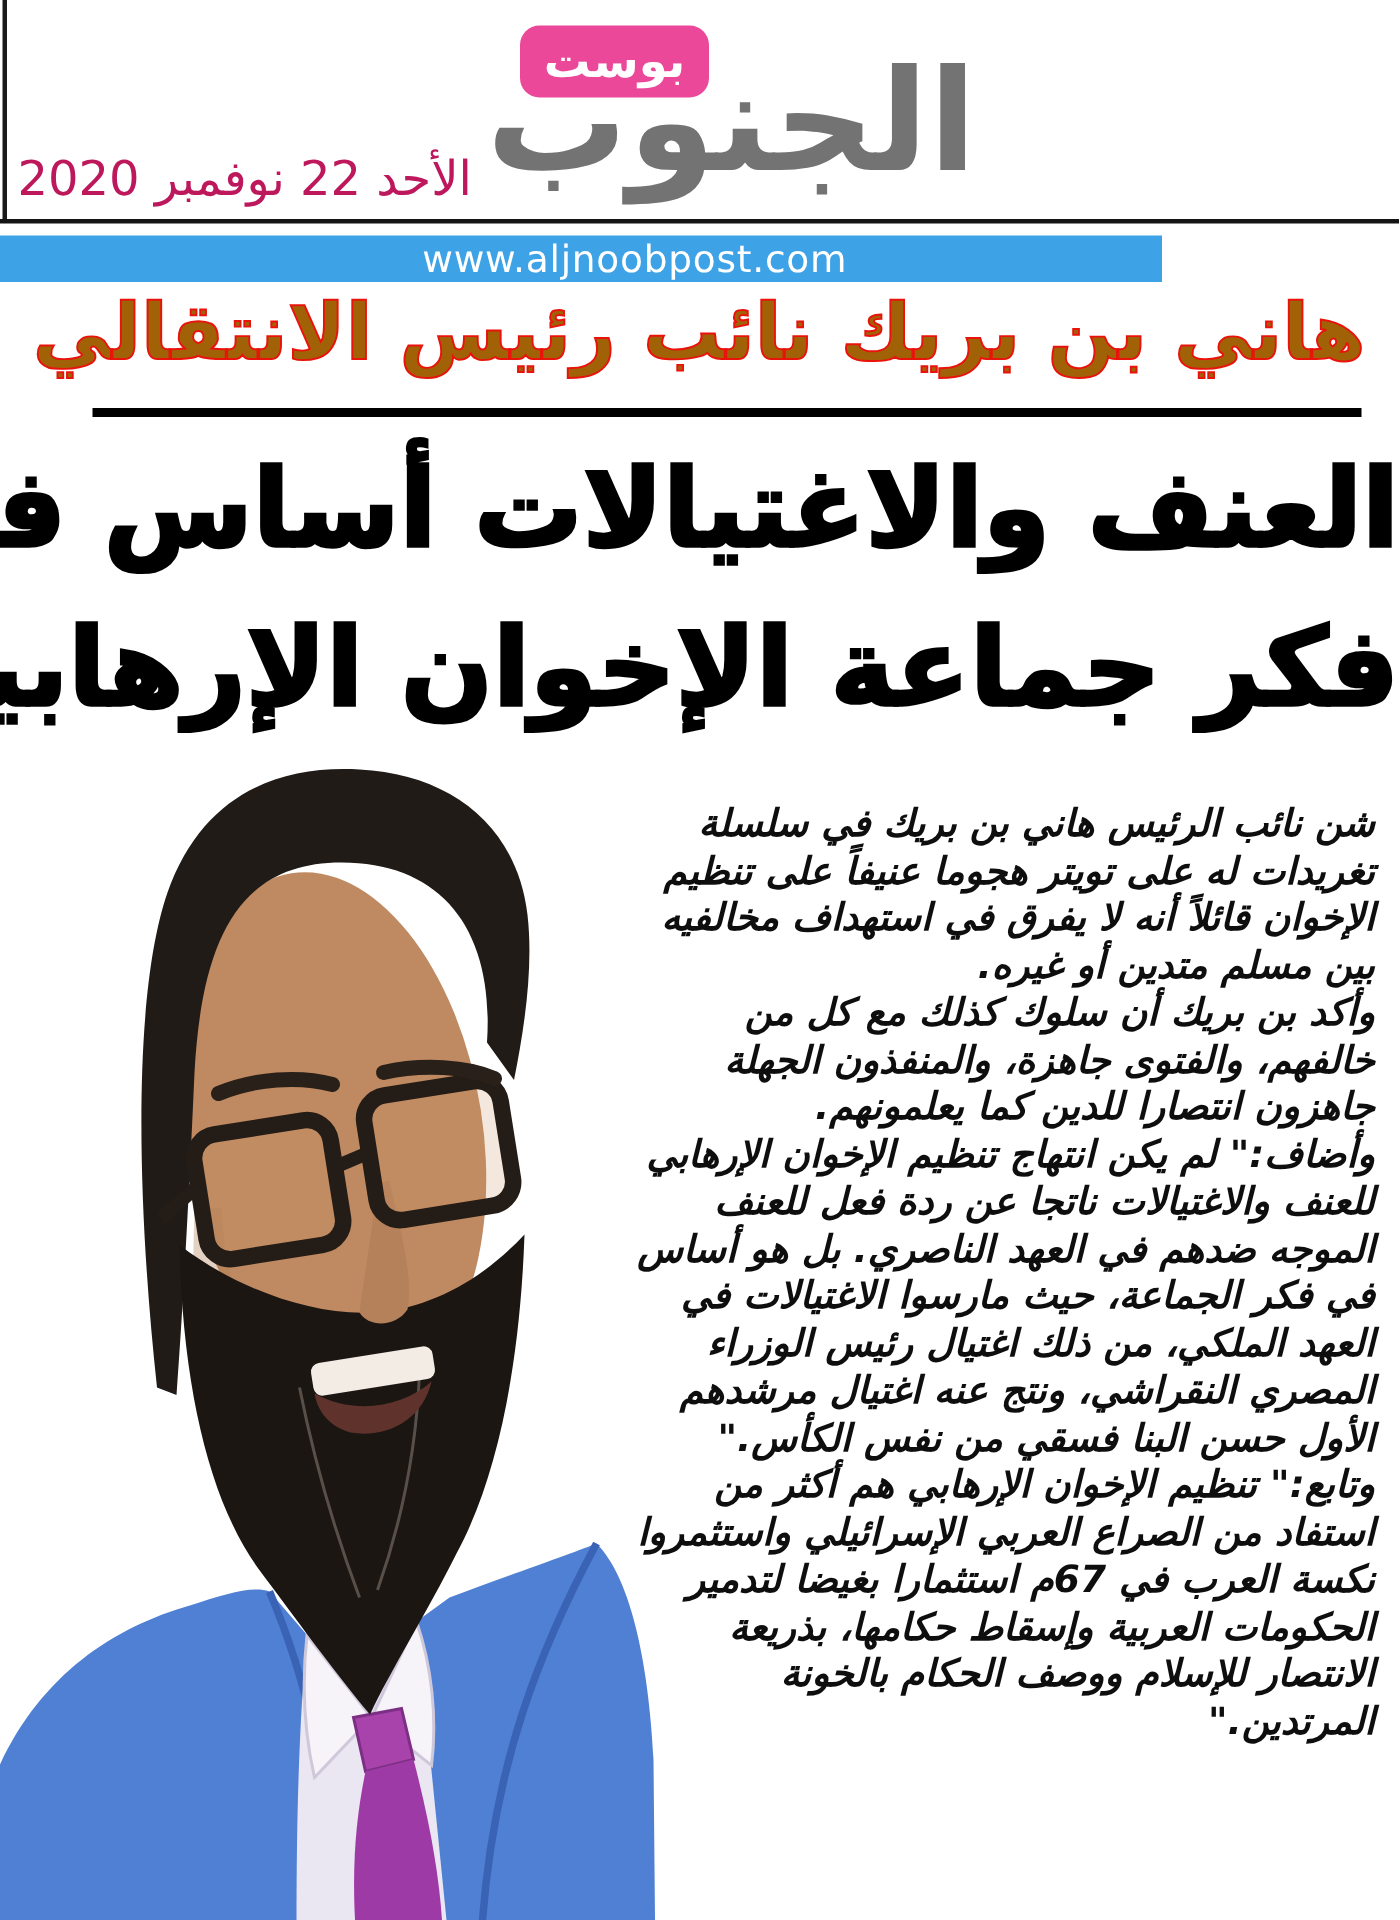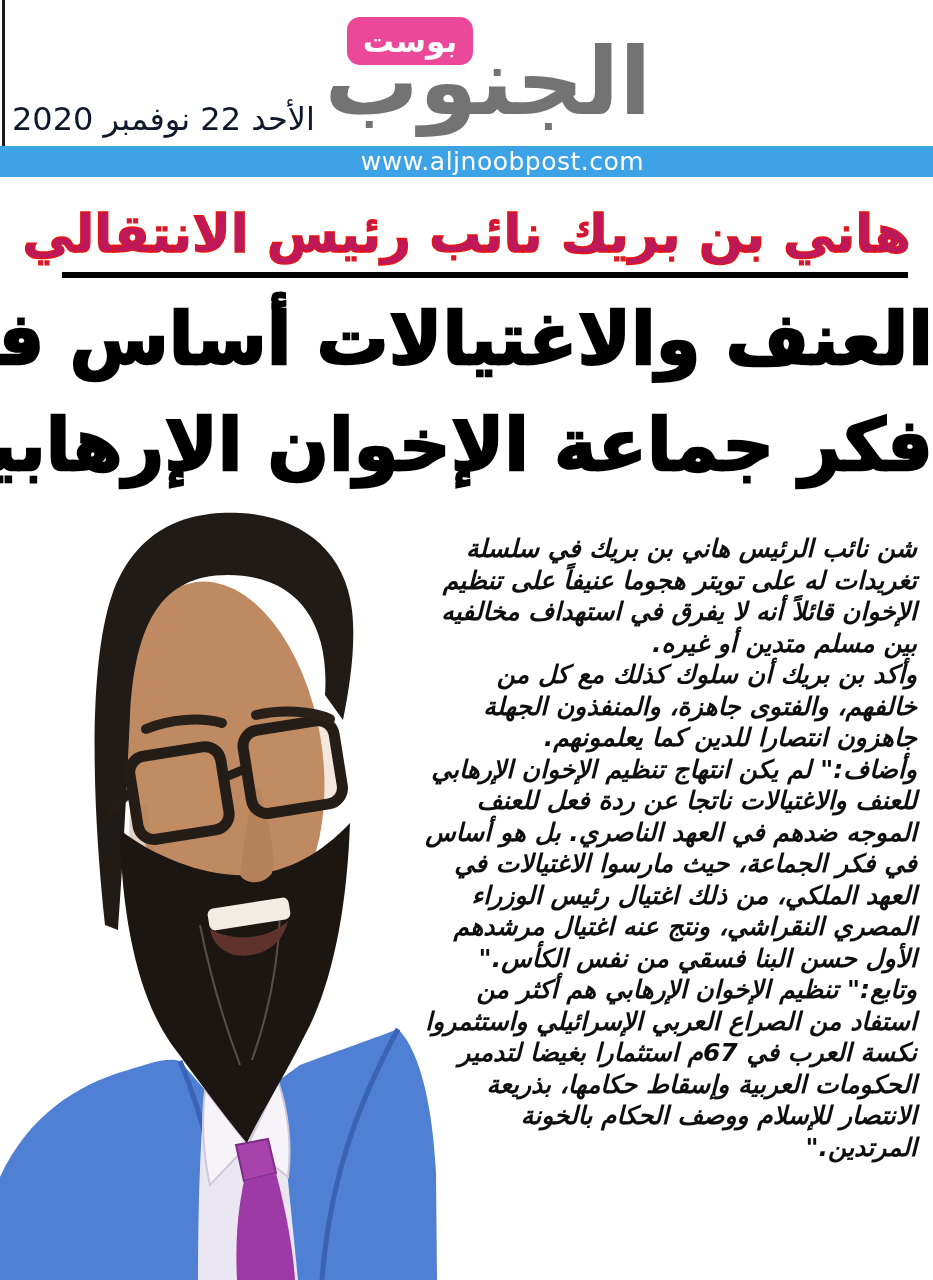--- a/index.html
+++ b/index.html
@@ -3,32 +3,32 @@
 <meta charset="utf-8">
 <style>
   html,body{margin:0;padding:0;background:#ffffff;}
   .page{
     position:relative;width:933px;height:1280px;background:#ffffff;overflow:hidden;
     font-family:"DejaVu Sans",sans-serif;direction:rtl;
   }
   
   .edge-line{position:absolute;left:2px;top:0;width:3px;height:147px;background:#1a1a1a;}
   .section-label{position:absolute;top:84px;right:8px;font-size:36px;color:#161616;white-space:nowrap;}
-  .date-label{position:absolute;top:100px;left:12px;font-size:32px;color:#0f172a;white-space:nowrap;direction:rtl;}
+  .date-label{position:absolute;top:100px;left:12px;font-size:32px;color:#be185d;white-space:nowrap;direction:rtl;}
   .header-rule{position:absolute;top:146px;left:0;width:933px;height:3px;background:#141414;}
-  .url-bar{position:absolute;top:146px;left:0;width:933px;height:31px;background:#3ea2e6;z-index:1;}
+  .url-bar{position:absolute;top:157px;left:0;width:775px;height:31px;background:#3ea2e6;z-index:1;}
   .url-text{display:block;width:100%;box-sizing:border-box;padding-left:72px;text-align:center;
     line-height:31px;font-size:25px;color:#ffffff;direction:ltr;letter-spacing:.5px;}
   .logo-badge{position:absolute;left:347px;top:17px;width:126px;height:48px;background:#ec4899;
     border-radius:13px;color:#fff;font-size:31px;font-weight:bold;text-align:center;line-height:48px;z-index:3;}
   .logo-wordmark{position:absolute;left:318px;top:28px;width:340px;text-align:center;
     font-size:94px;font-weight:bold;color:#737373;line-height:1.15;z-index:3;white-space:nowrap;}
   
   .kicker{position:absolute;top:192px;left:0;width:100%;text-align:center;
-    font-size:52px;font-weight:bold;color:#be185d;-webkit-text-stroke:1.3px #e9130b;white-space:nowrap;margin-top:12px;}
+    font-size:52px;font-weight:bold;color:#a16207;-webkit-text-stroke:1.3px #e9130b;white-space:nowrap;}
   .kicker-underline{position:absolute;top:272px;left:62px;width:846px;height:6px;background:#000;}
   .headline{position:absolute;top:286px;left:0;width:100%;text-align:center;color:#000;
     font-size:72px;font-weight:bold;line-height:106px;-webkit-text-stroke:2.3px #000;}
   .headline div{white-space:nowrap;}
   
   .body-text{position:absolute;top:533px;right:16px;width:504px;
     font-size:25px;font-weight:bold;line-height:31.5px;color:#0e0e0e;text-align:right;}
   .body-text p{margin:0;font-style:italic;}
   
   .portrait{position:absolute;left:0;top:505px;width:445px;height:775px;}

